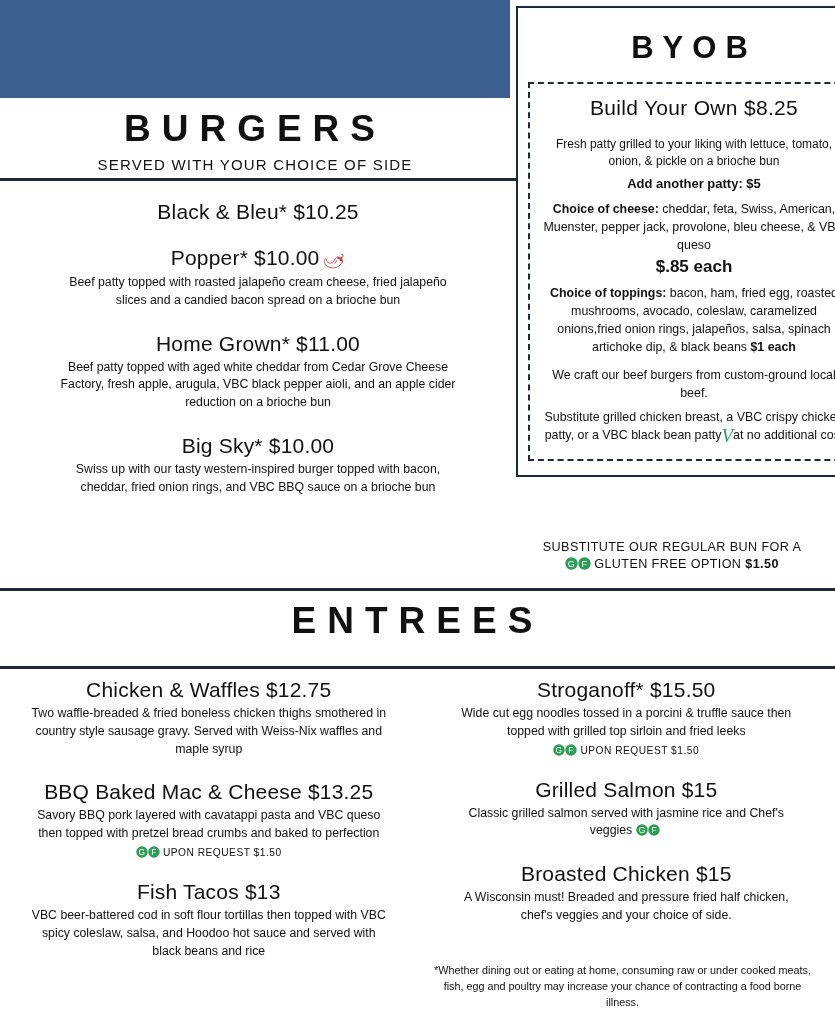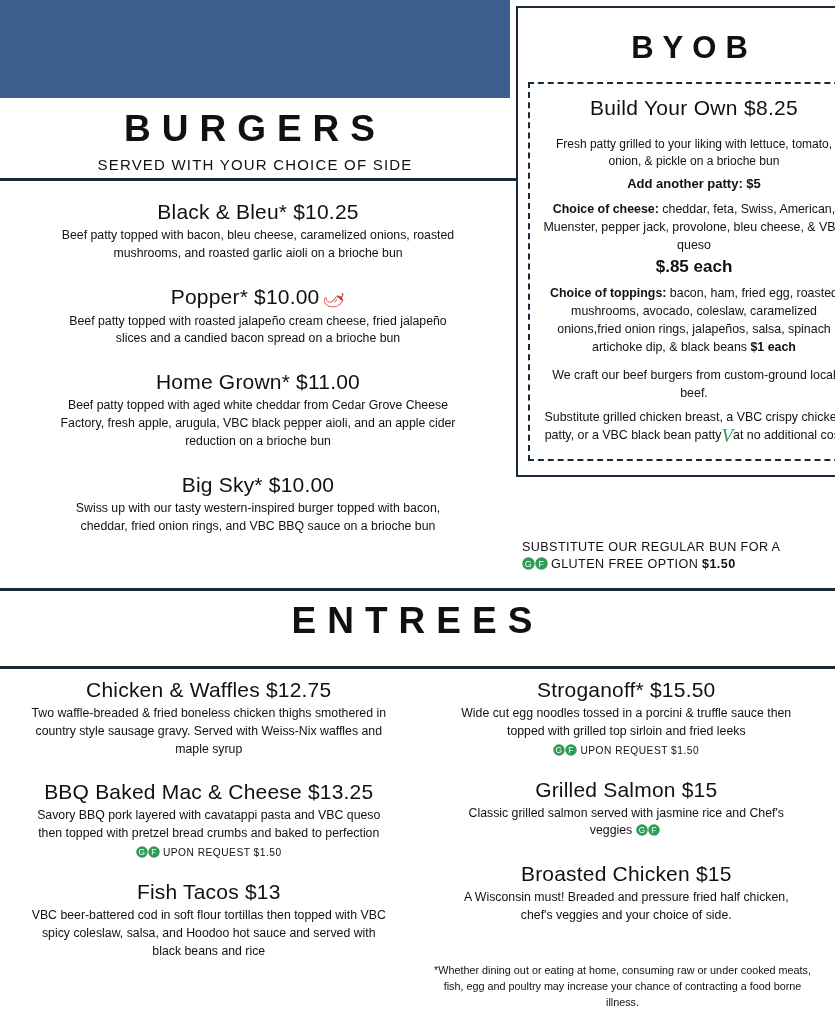--- a/index.html
+++ b/index.html
@@ -92,21 +92,21 @@
     position: relative;
     top: 3px;
   }
 
   
   .gf-line {
     position: absolute;
     left: 522px;
     top: 540px;
     width: 300px;
-    text-align: left;
+    text-align: center;
     font-size: 12.6px;
     letter-spacing: .4px;
   }
   .gf-line .l1 { display: block; margin-bottom: 3px; }
   .gf-badge {
     display: inline-block;
     vertical-align: -2px;
     margin-right: 3px;
   }
   .gf-badge svg { display: block; }
@@ -251,21 +251,20 @@
 
 <div class="burgers-head">
   <div class="section-title">BURGERS</div>
   <div class="section-sub">SERVED WITH YOUR CHOICE OF SIDE</div>
 </div>
 <div class="rule rule-burgers-top"></div>
 
 <div class="burger-list">
   <div class="item">
     <div class="item-name">Black &amp; Bleu*  $10.25</div>
-    <div class="item-desc">Beef patty topped with bacon, bleu cheese, caramelized onions, roasted mushrooms, and roasted garlic aioli on a brioche bun</div>
   </div>
   <div class="item">
     <div class="item-name"><span>Popper*  $10.00</span><span class="pepper">🌶</span></div>
     <div class="item-desc">Beef patty topped with roasted jalapeño cream cheese, fried jalapeño slices and a candied bacon spread on a brioche bun</div>
   </div>
   <div class="item">
     <div class="item-name">Home Grown*  $11.00</div>
     <div class="item-desc">Beef patty topped with aged white cheddar from Cedar Grove Cheese Factory, fresh apple, arugula, VBC black pepper aioli, and an apple cider reduction on a brioche bun</div>
   </div>
   <div class="item">

